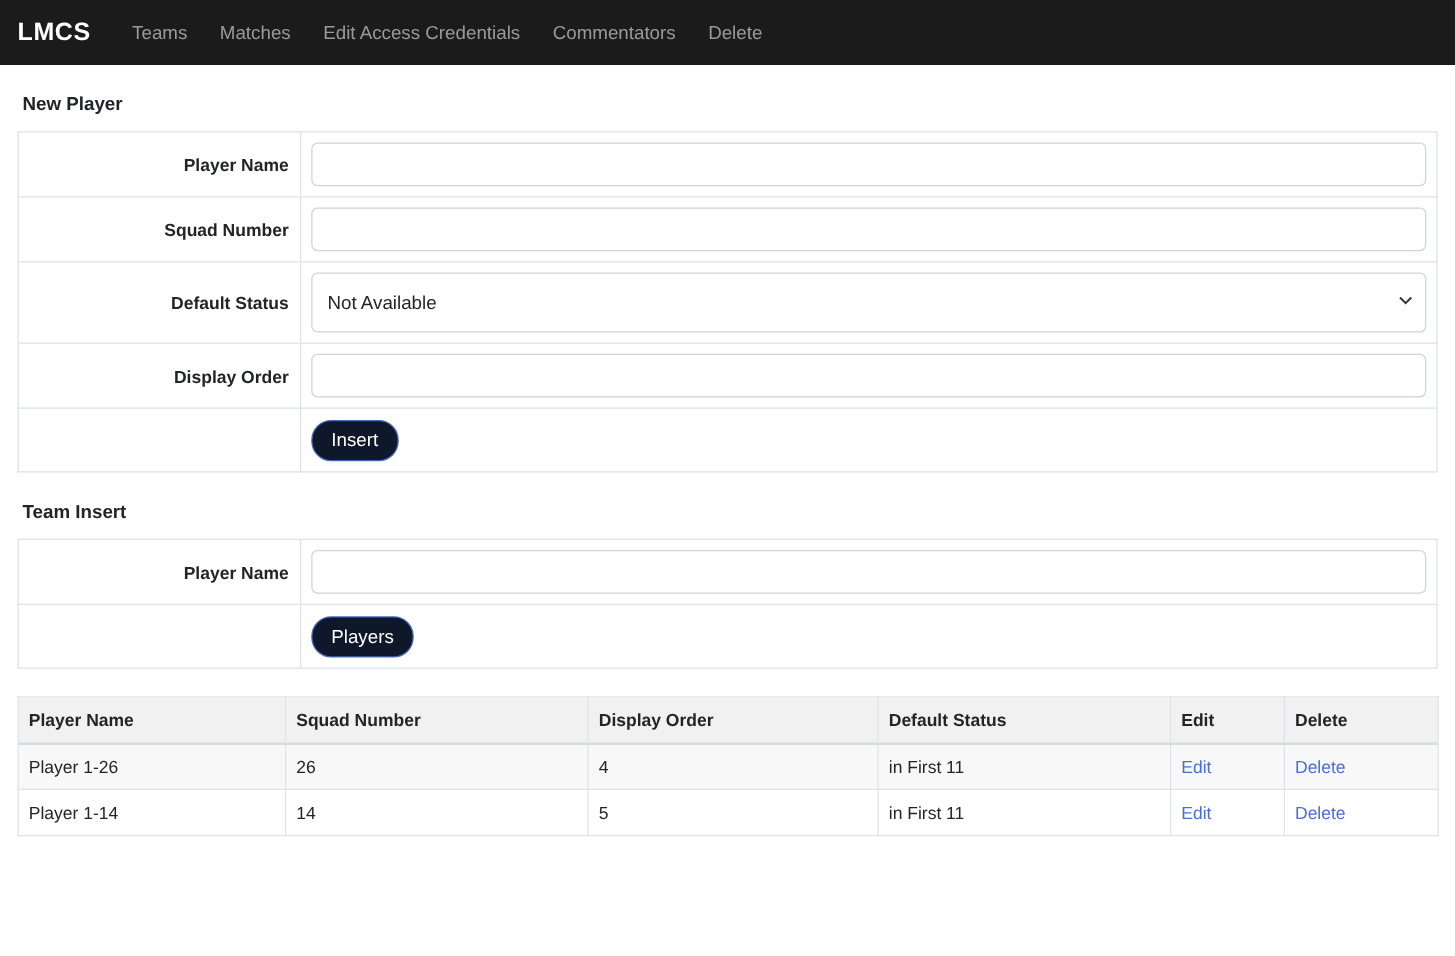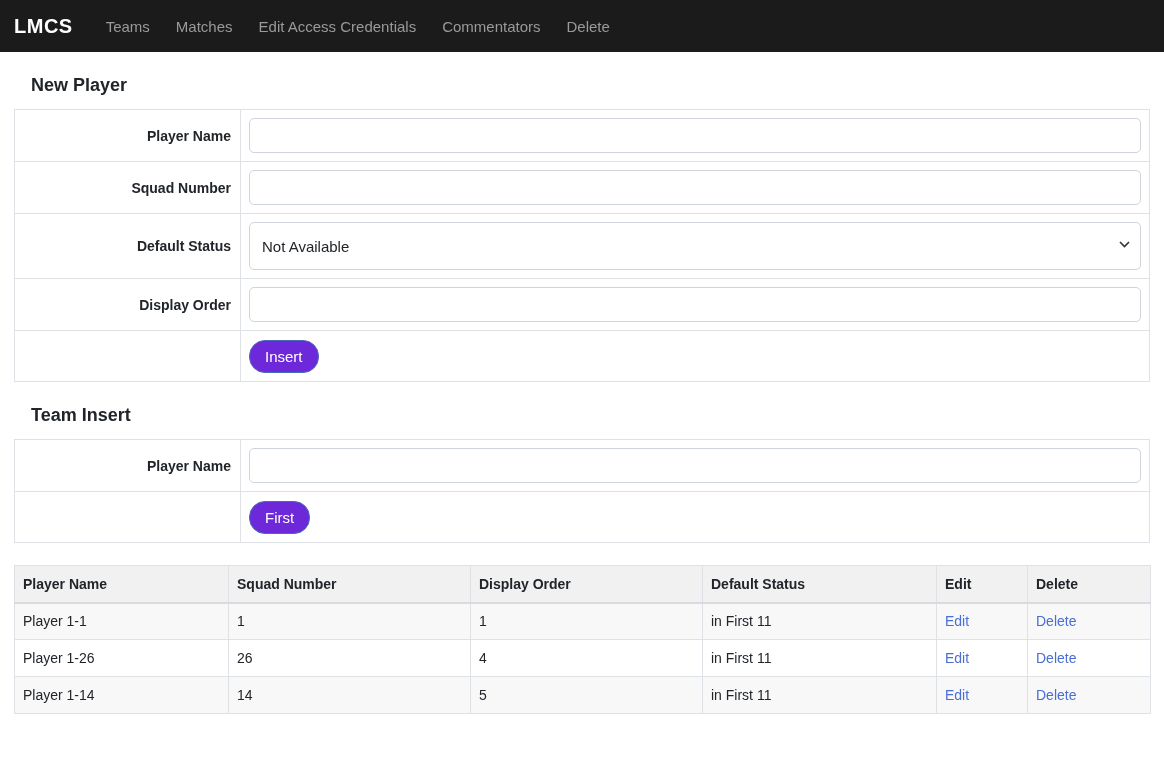--- a/index.html
+++ b/index.html
@@ -39,22 +39,22 @@
     color: #9a9a9a;
     font-size: 15px;
     text-decoration: none;
     cursor: pointer;
   }
 
   
   .content { padding: 0 14px; }
 
   .section-heading {
-    margin: 23px 0 13px 17px;
-    font-size: 18px;
+    margin: 23px 0 13px 4px;
+    font-size: 15px;
     font-weight: bold;
     color: #212529;
   }
 
   
   table.form-table {
     width: 100%;
     border-collapse: collapse;
     background: #fff;
   }
@@ -103,21 +103,21 @@
   .select-wrap .chevron {
     position: absolute;
     right: 11px;
     top: 50%;
     margin-top: -5px;
     pointer-events: none;
     line-height: 0;
   }
   .btn {
     display: inline-block;
-    background: #6d28d9;
+    background: #0f172a;
     color: #ffffff;
     border: 1px solid #4a69bd;
     border-radius: 16px;
     padding: 7px 15px;
     font-family: "Liberation Sans", sans-serif;
     font-size: 15px;
     cursor: pointer;
   }
 
   
@@ -227,21 +227,21 @@
     <tbody>
         <tr>
       <td class="label-cell">Player Name</td>
       <td>
         <input type="text" class="text-input" style="">
       </td>
     </tr>
     <tr>
       <td class="label-cell"></td>
       <td>
-        <button class="btn">First</button>
+        <button class="btn">Players</button>
       </td>
     </tr>
   </tbody>
     </table>
 
   <div class="players-section">
     <table class="data-table">
       <colgroup>
         <col style="width:214px">
           <col style="width:242px">
@@ -255,28 +255,20 @@
           <th>Player Name</th>
           <th>Squad Number</th>
           <th>Display Order</th>
           <th>Default Status</th>
           <th>Edit</th>
           <th>Delete</th>
         </tr>
       </thead>
       <tbody>
         <tr>
-          <td>Player 1-1</td>
-          <td>1</td>
-          <td>1</td>
-          <td>in First 11</td>
-          <td><a>Edit</a></td>
-          <td><a>Delete</a></td>
-        </tr>
-        <tr>
           <td>Player 1-26</td>
           <td>26</td>
           <td>4</td>
           <td>in First 11</td>
           <td><a>Edit</a></td>
           <td><a>Delete</a></td>
         </tr>
         <tr>
           <td>Player 1-14</td>
           <td>14</td>

